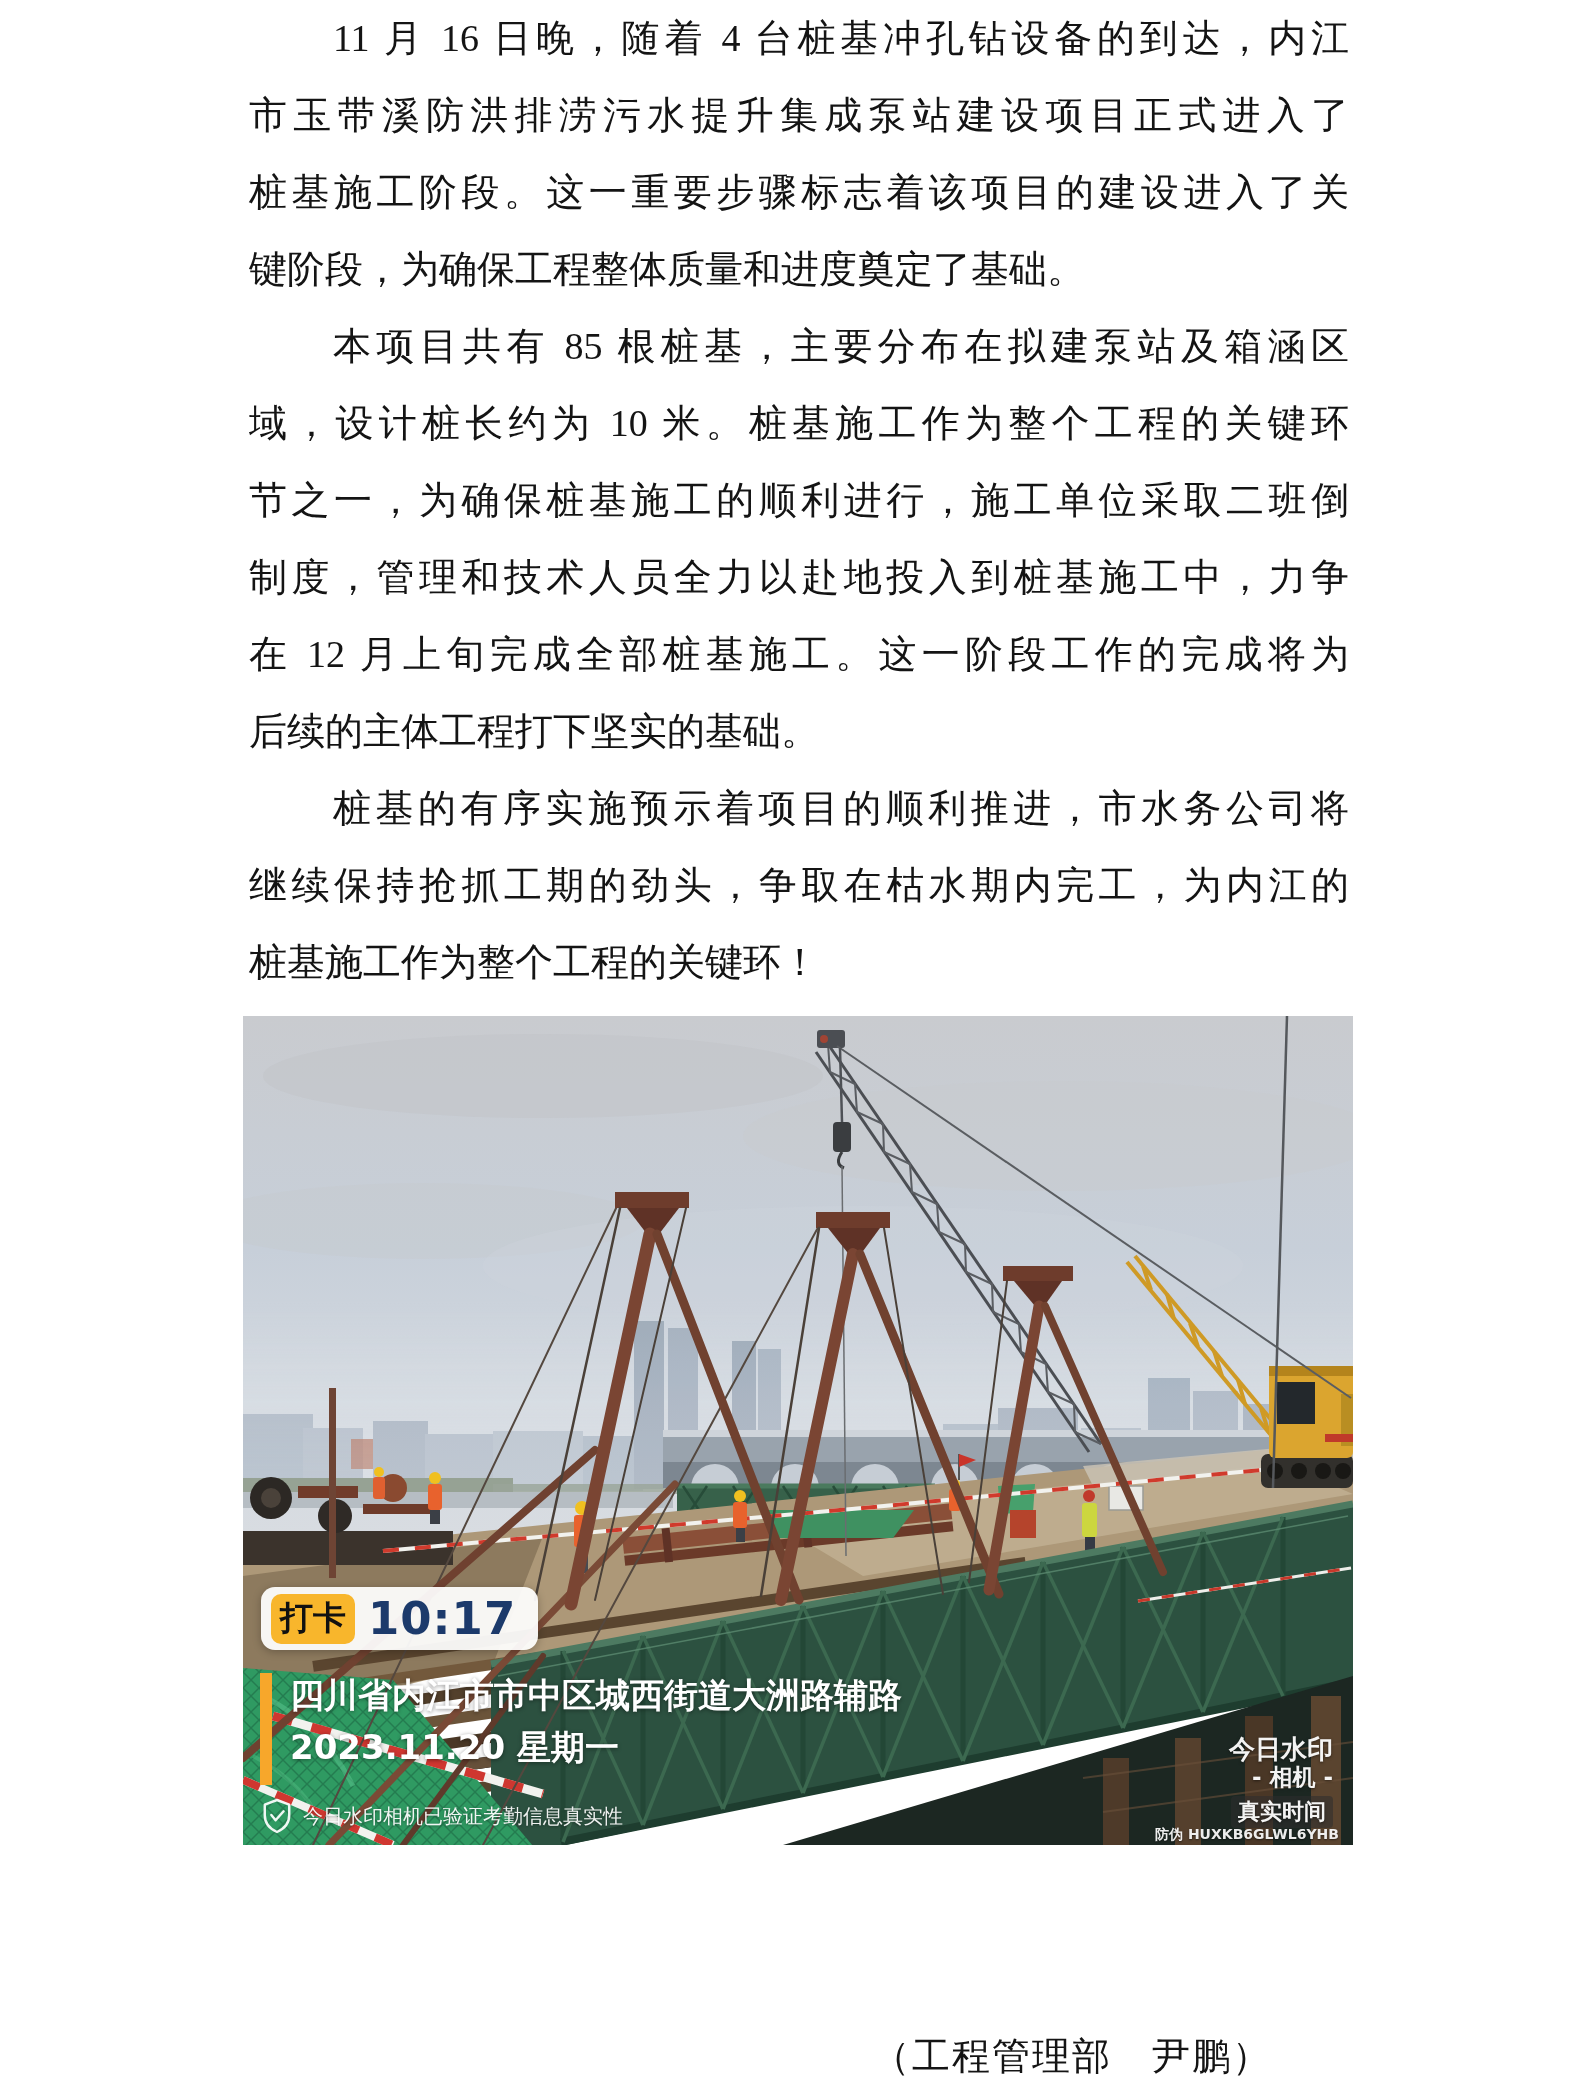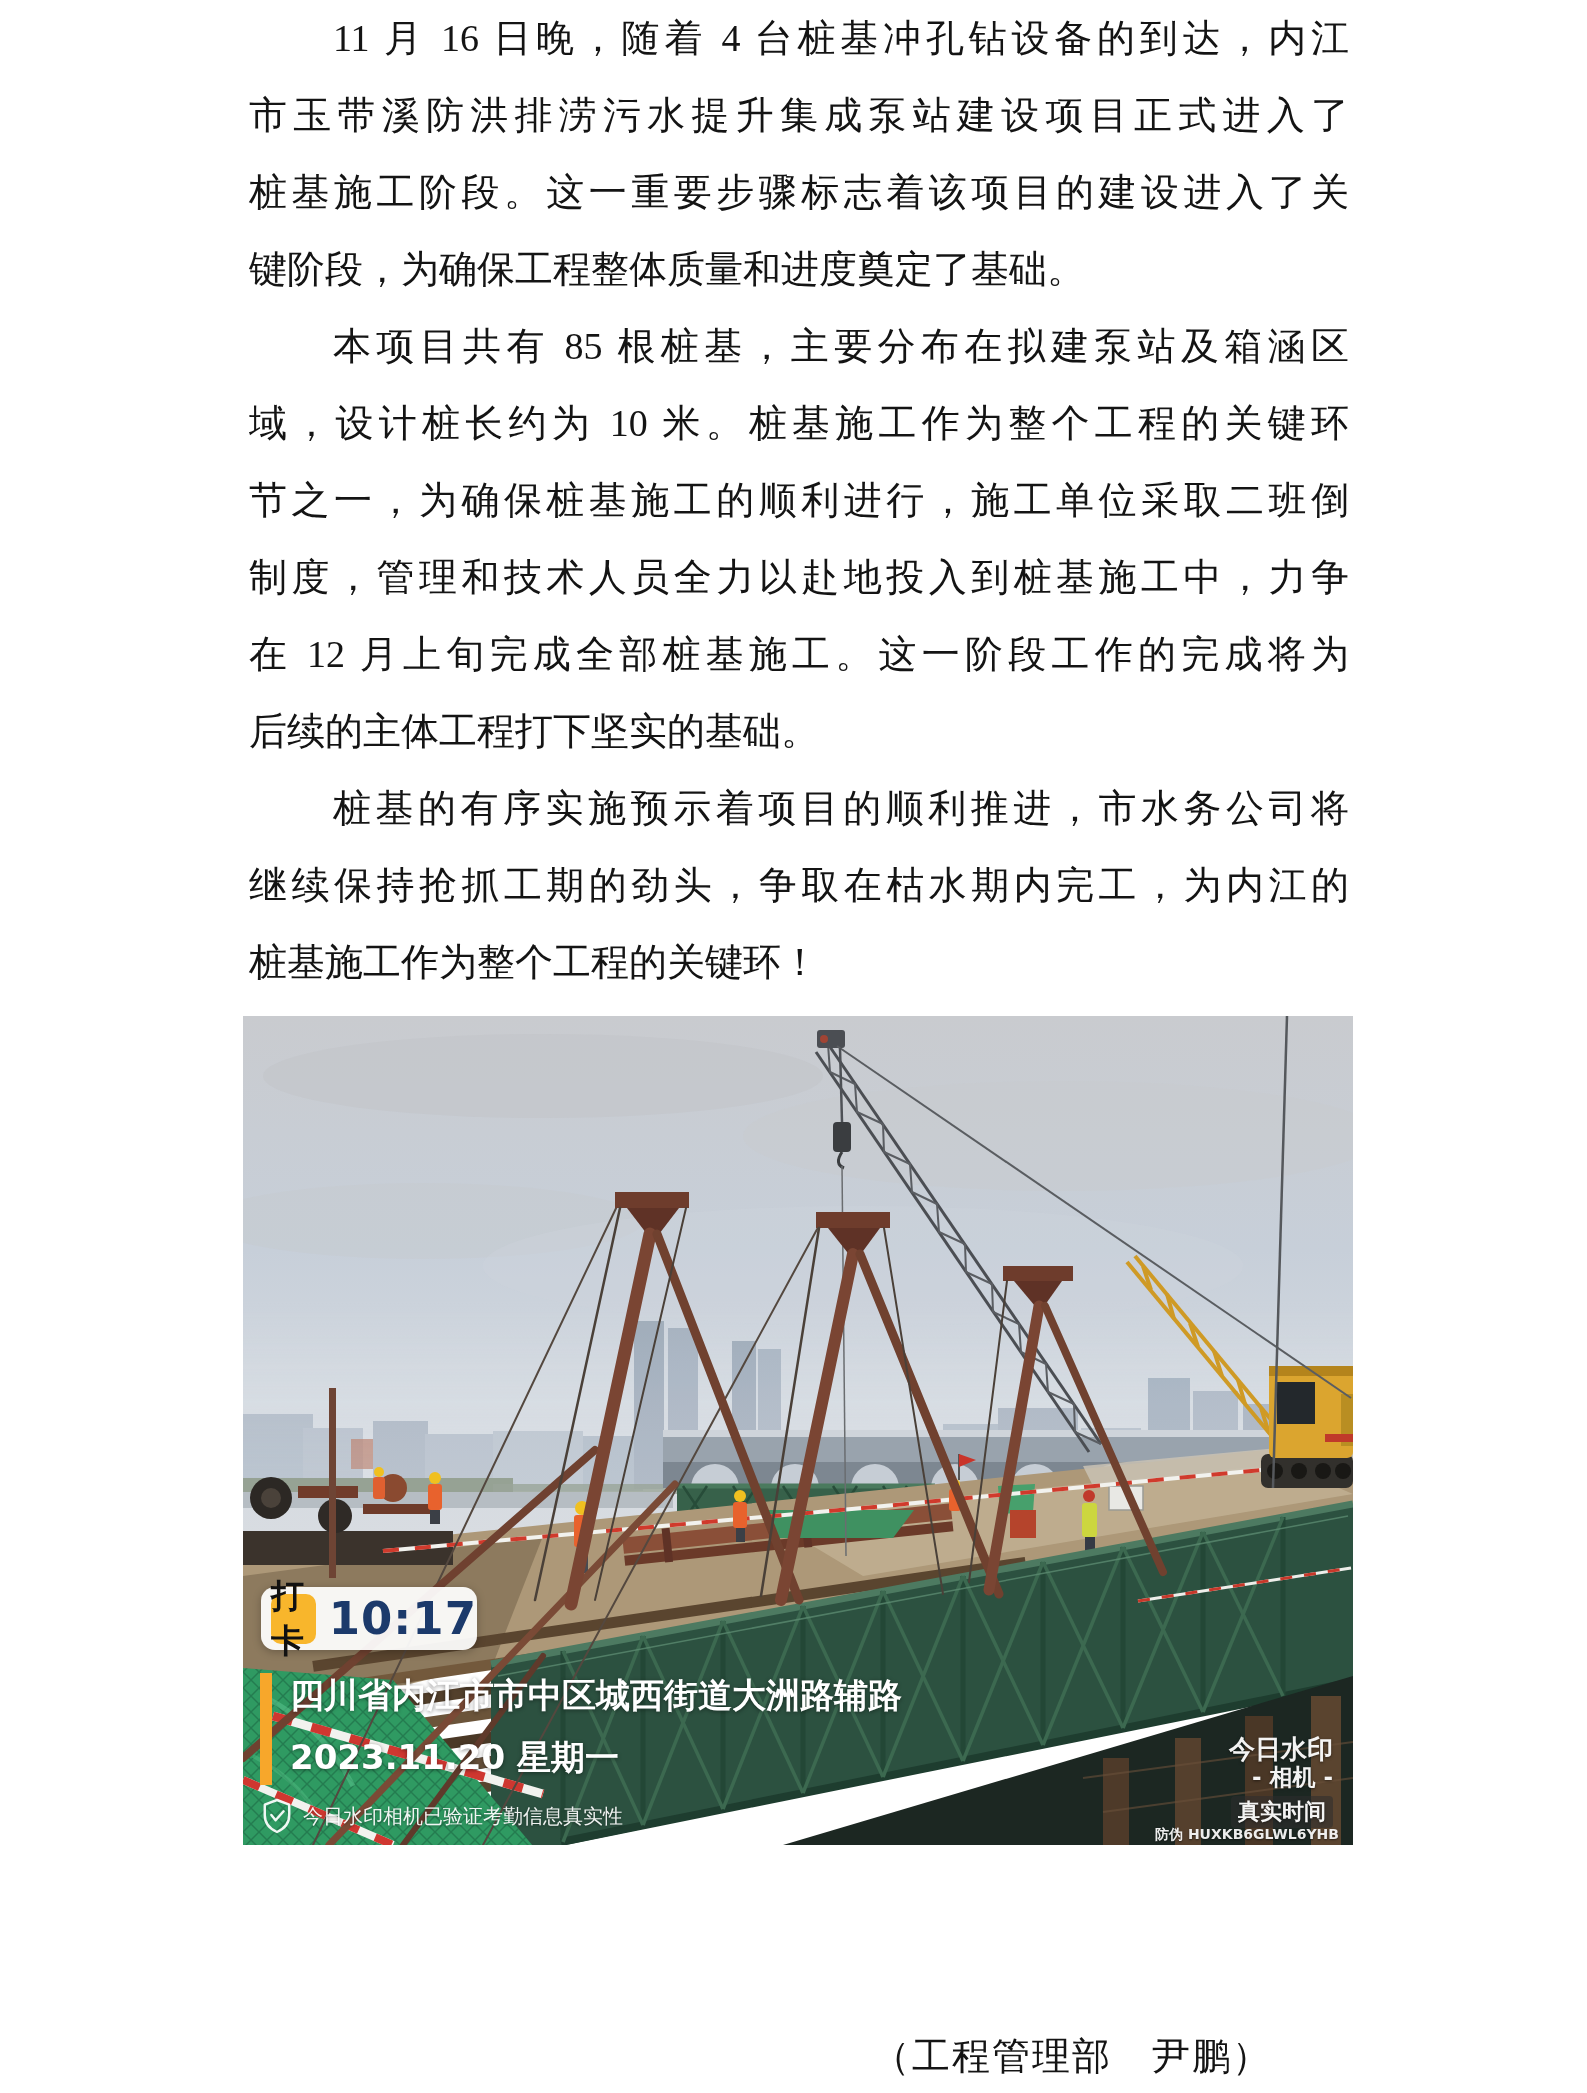--- a/index.html
+++ b/index.html
@@ -8,31 +8,31 @@
   .body-text{position:absolute;left:249px;top:0;width:1100px;font-size:38px;line-height:77px;}
   .line{white-space:nowrap;}
   .line.j{white-space:normal;text-align:justify;text-align-last:justify;}
   .line.i{padding-left:84px;}
   .attribution{position:absolute;left:872px;top:2018px;font-size:38px;line-height:77px;letter-spacing:2px;}
 
   .photo{position:absolute;left:243px;top:1016px;width:1110px;height:829px;margin:0;overflow:hidden;}
   .photo svg.scene{position:absolute;left:0;top:0;}
 
   
-  .wm-badge{position:absolute;left:18px;top:571px;width:216px;height:63px;background:rgba(255,255,255,.93);
+  .wm-badge{position:absolute;left:18px;top:571px;width:277px;height:63px;background:rgba(255,255,255,.93);
             border-radius:14px;display:flex;align-items:center;padding-left:10px;box-sizing:border-box;
             box-shadow:0 2px 8px rgba(0,0,0,.25);font-family:"DejaVu Sans","Liberation Sans",sans-serif;}
   .wm-chip{width:84px;height:50px;background:#f8b62c;border-radius:10px;color:#111;
            font-size:33px;font-weight:bold;display:flex;align-items:center;justify-content:center;}
   .wm-time{color:#1c3a6b;font-size:45px;font-weight:bold;margin-left:13px;letter-spacing:1px;text-align:right;}
   .wm-left{position:absolute;left:17px;top:657px;display:flex;font-family:"DejaVu Sans","Liberation Sans",sans-serif;}
   .wm-bar{width:12px;height:112px;background:#f7a72b;}
   .wm-lines{margin-left:18px;color:#fff;text-shadow:0 1px 4px rgba(0,0,0,.45);}
   .wm-loc{font-size:34px;font-weight:bold;line-height:40px;margin-top:2px;}
-  .wm-date{font-size:34px;font-weight:bold;margin-top:20px;}
+  .wm-date{font-size:34px;font-weight:bold;margin-top:10px;}
   .wm-verify{position:absolute;left:18px;top:782px;display:flex;align-items:center;color:rgba(255,255,255,.93);
              font-family:"DejaVu Sans","Liberation Sans",sans-serif;font-size:20px;
              text-shadow:0 1px 3px rgba(0,0,0,.4);}
   .wm-verify .shield{margin-right:10px;}
   .wm-brand{position:absolute;left:986px;top:718px;width:104px;text-align:right;color:rgba(255,255,255,.95);
             font-family:"DejaVu Sans","Liberation Sans",sans-serif;font-weight:bold;
             text-shadow:0 1px 3px rgba(0,0,0,.5);}
   .wm-brand1{font-size:26px;line-height:30px;}
   .wm-brand2{font-size:23px;line-height:27px;}
   .rt-badge{display:inline-block;margin-top:5px;padding:1px 7px;background:rgba(45,45,45,.55);

